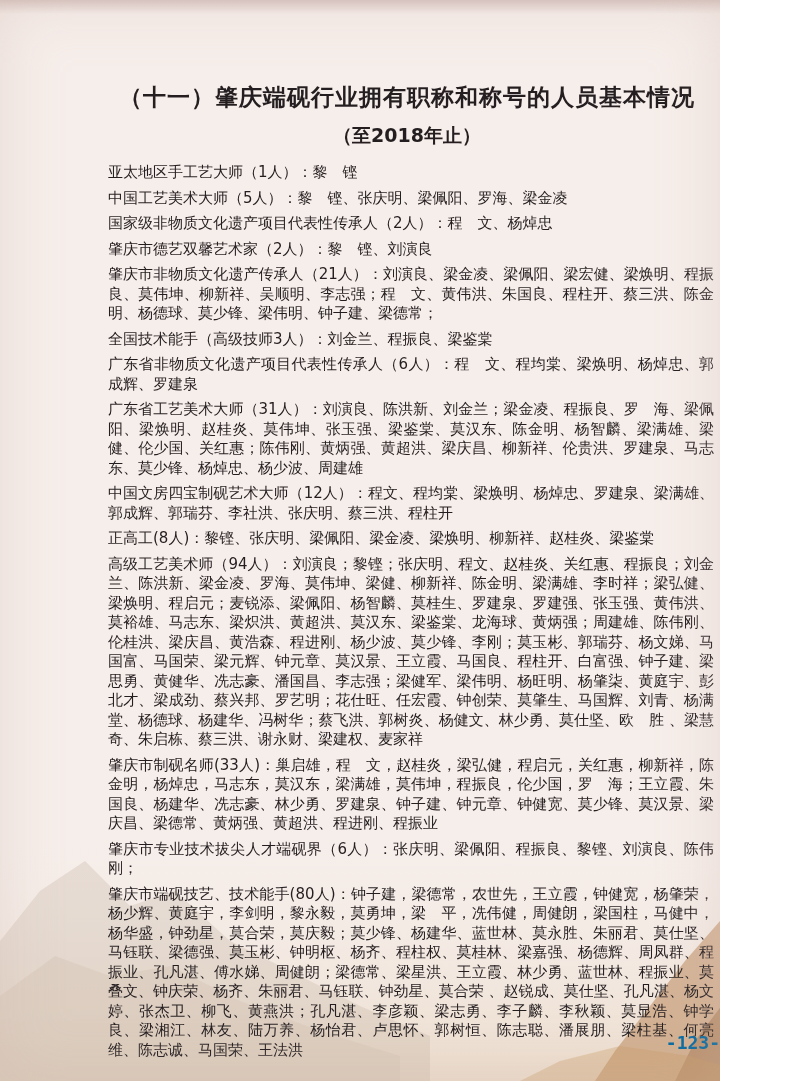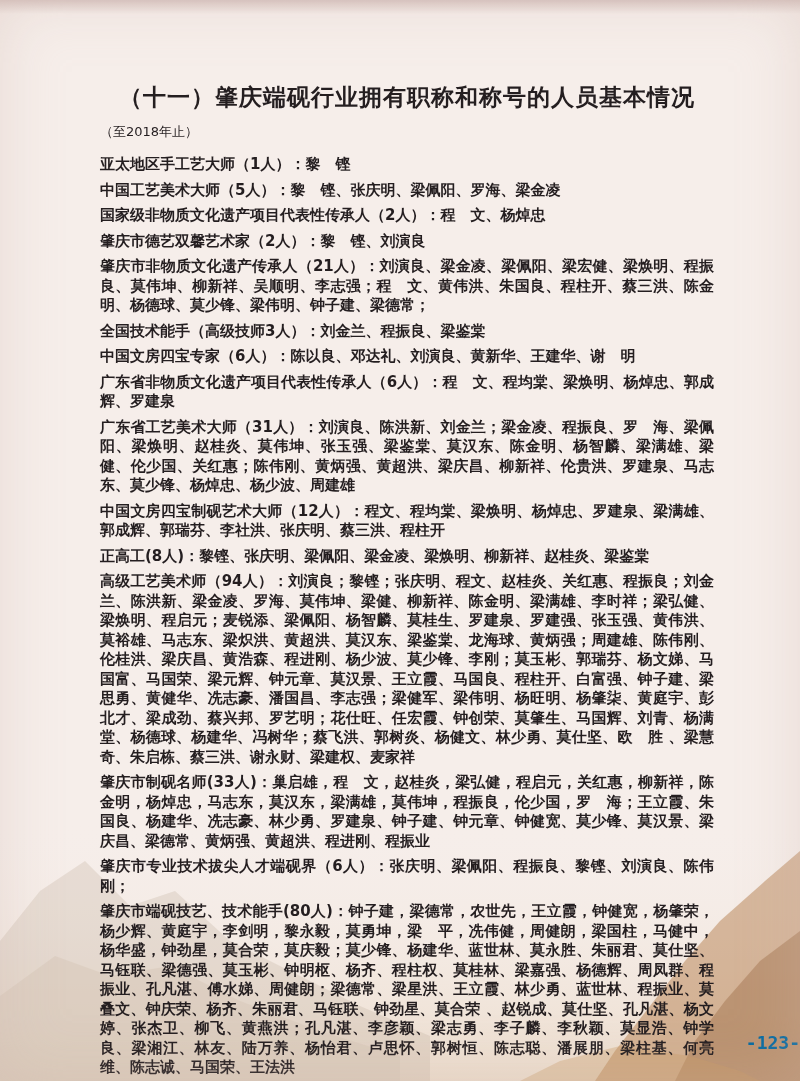--- a/index.html
+++ b/index.html
@@ -1,18 +1,18 @@
 <!DOCTYPE html>
 <html><head>
 <meta charset="utf-8">
 <style>
   html, body { margin: 0; padding: 0; }
   .page {
     position: relative;
-    width: 800px;
+    width: 720px;
     height: 1081px;
     background: #f6eeea;
     overflow: hidden;
     font-family: "DejaVu Sans", sans-serif;
     color: #241e20;
   }
   .scan-edge-top {
     position: absolute;
     top: 0; left: 0; right: 0;
     height: 14px;
@@ -38,31 +38,31 @@
     width: 614px;
   }
   .title {
     font-size: 23px;
     font-weight: bold;
     text-align: center;
     letter-spacing: 1px;
     margin: 0 0 10px 0;
   }
   .subtitle {
-    font-size: 13px;
-    font-weight: normal;
-    text-align: left;
+    font-size: 19px;
+    font-weight: bold;
+    text-align: center;
     margin: 0 0 14px 0;
   }
   .para {
     font-size: 15px;
-    font-weight: bold;
+    font-weight: normal;
     line-height: 19.5px;
     text-align: justify;
-    margin: 0 0 6px 0;
+    margin: 0 0 6px 8px;
   }
   .page-number {
     position: absolute;
     left: 0;
     right: 0;
     top: 1032px;
     text-align: right;
     font-size: 18px;
     font-weight: bold;
     font-family: "DejaVu Sans Mono", monospace;
@@ -94,21 +94,20 @@
   <div class="content">
     <h1 class="title">（十一）肇庆端砚行业拥有职称和称号的人员基本情况</h1>
     <div class="subtitle">（至2018年止）</div>
 
     <p class="para">亚太地区手工艺大师（1人）：黎　铿</p>
     <p class="para">中国工艺美术大师（5人）：黎　铿、张庆明、梁佩阳、罗海、梁金凌</p>
     <p class="para">国家级非物质文化遗产项目代表性传承人（2人）：程　文、杨焯忠</p>
     <p class="para">肇庆市德艺双馨艺术家（2人）：黎　铿、刘演良</p>
     <p class="para">肇庆市非物质文化遗产传承人（21人）：刘演良、梁金凌、梁佩阳、梁宏健、梁焕明、程振良、莫伟坤、柳新祥、吴顺明、李志强；程　文、黄伟洪、朱国良、程柱开、蔡三洪、陈金明、杨德球、莫少锋、梁伟明、钟子建、梁德常；</p>
     <p class="para">全国技术能手（高级技师3人）：刘金兰、程振良、梁鉴棠</p>
-    <p class="para">中国文房四宝专家（6人）：陈以良、邓达礼、刘演良、黄新华、王建华、谢　明</p>
     <p class="para">广东省非物质文化遗产项目代表性传承人（6人）：程　文、程均棠、梁焕明、杨焯忠、郭成辉、罗建泉</p>
     <p class="para">广东省工艺美术大师（31人）：刘演良、陈洪新、刘金兰；梁金凌、程振良、罗　海、梁佩阳、梁焕明、赵桂炎、莫伟坤、张玉强、梁鉴棠、莫汉东、陈金明、杨智麟、梁满雄、梁　健、伦少国、关红惠；陈伟刚、黄炳强、黄超洪、梁庆昌、柳新祥、伦贵洪、罗建泉、马志东、莫少锋、杨焯忠、杨少波、周建雄</p>
     <p class="para">中国文房四宝制砚艺术大师（12人）：程文、程均棠、梁焕明、杨焯忠、罗建泉、梁满雄、郭成辉、郭瑞芬、李社洪、张庆明、蔡三洪、程柱开</p>
     <p class="para">正高工(8人)：黎铿、张庆明、梁佩阳、梁金凌、梁焕明、柳新祥、赵桂炎、梁鉴棠</p>
     <p class="para">高级工艺美术师（94人）：刘演良；黎铿；张庆明、程文、赵桂炎、关红惠、程振良；刘金兰、陈洪新、梁金凌、罗海、莫伟坤、梁健、柳新祥、陈金明、梁满雄、李时祥；梁弘健、梁焕明、程启元；麦锐添、梁佩阳、杨智麟、莫桂生、罗建泉、罗建强、张玉强、黄伟洪、莫裕雄、马志东、梁炽洪、黄超洪、莫汉东、梁鉴棠、龙海球、黄炳强；周建雄、陈伟刚、伦桂洪、梁庆昌、黄浩森、程进刚、杨少波、莫少锋、李刚；莫玉彬、郭瑞芬、杨文娣、马国富、马国荣、梁元辉、钟元章、莫汉景、王立霞、马国良、程柱开、白富强、钟子建、梁思勇、黄健华、冼志豪、潘国昌、李志强；梁健军、梁伟明、杨旺明、杨肇柒、黄庭宇、彭北才、梁成劲、蔡兴邦、罗艺明；花仕旺、任宏霞、钟创荣、莫肇生、马国辉、刘青、杨满堂、杨德球、杨建华、冯树华；蔡飞洪、郭树炎、杨健文、林少勇、莫仕坚、欧　胜 、梁慧奇、朱启栋、蔡三洪、谢永财、梁建权、麦家祥</p>
     <p class="para">肇庆市制砚名师(33人)：巢启雄，程　文，赵桂炎，梁弘健，程启元，关红惠，柳新祥，陈金明，杨焯忠，马志东，莫汉东，梁满雄，莫伟坤，程振良，伦少国，罗　海；王立霞、朱国良、杨建华、冼志豪、林少勇、罗建泉、钟子建、钟元章、钟健宽、莫少锋、莫汉景、梁庆昌、梁德常、黄炳强、黄超洪、程进刚、程振业</p>
     <p class="para">肇庆市专业技术拔尖人才端砚界（6人）：张庆明、梁佩阳、程振良、黎铿、刘演良、陈伟刚；</p>
     <p class="para">肇庆市端砚技艺、技术能手(80人)：钟子建，梁德常，农世先，王立霞，钟健宽，杨肇荣，杨少辉、黄庭宇，李剑明，黎永毅，莫勇坤，梁　平，冼伟健，周健朗，梁国柱，马健中，杨华盛，钟劲星，莫合荣，莫庆毅；莫少锋、杨建华、蓝世林、莫永胜、朱丽君、莫仕坚、马钰联、梁德强、莫玉彬、钟明枢、杨齐、程柱权、莫桂林、梁嘉强、杨德辉、周凤群、程振业、孔凡湛、傅水娣、周健朗；梁德常、梁星洪、王立霞、林少勇、蓝世林、程振业、莫叠文、钟庆荣、杨齐、朱丽君、马钰联、钟劲星、莫合荣 、赵锐成、莫仕坚、孔凡湛、杨文婷、张杰卫、柳飞、黄燕洪；孔凡湛、李彦颖、梁志勇、李子麟、李秋颖、莫显浩、钟学良、梁湘江、林友、陆万养、杨怡君、卢思怀、郭树恒、陈志聪、潘展朋、梁柱基、何亮维、陈志诚、马国荣、王法洪</p>
   </div>
 

